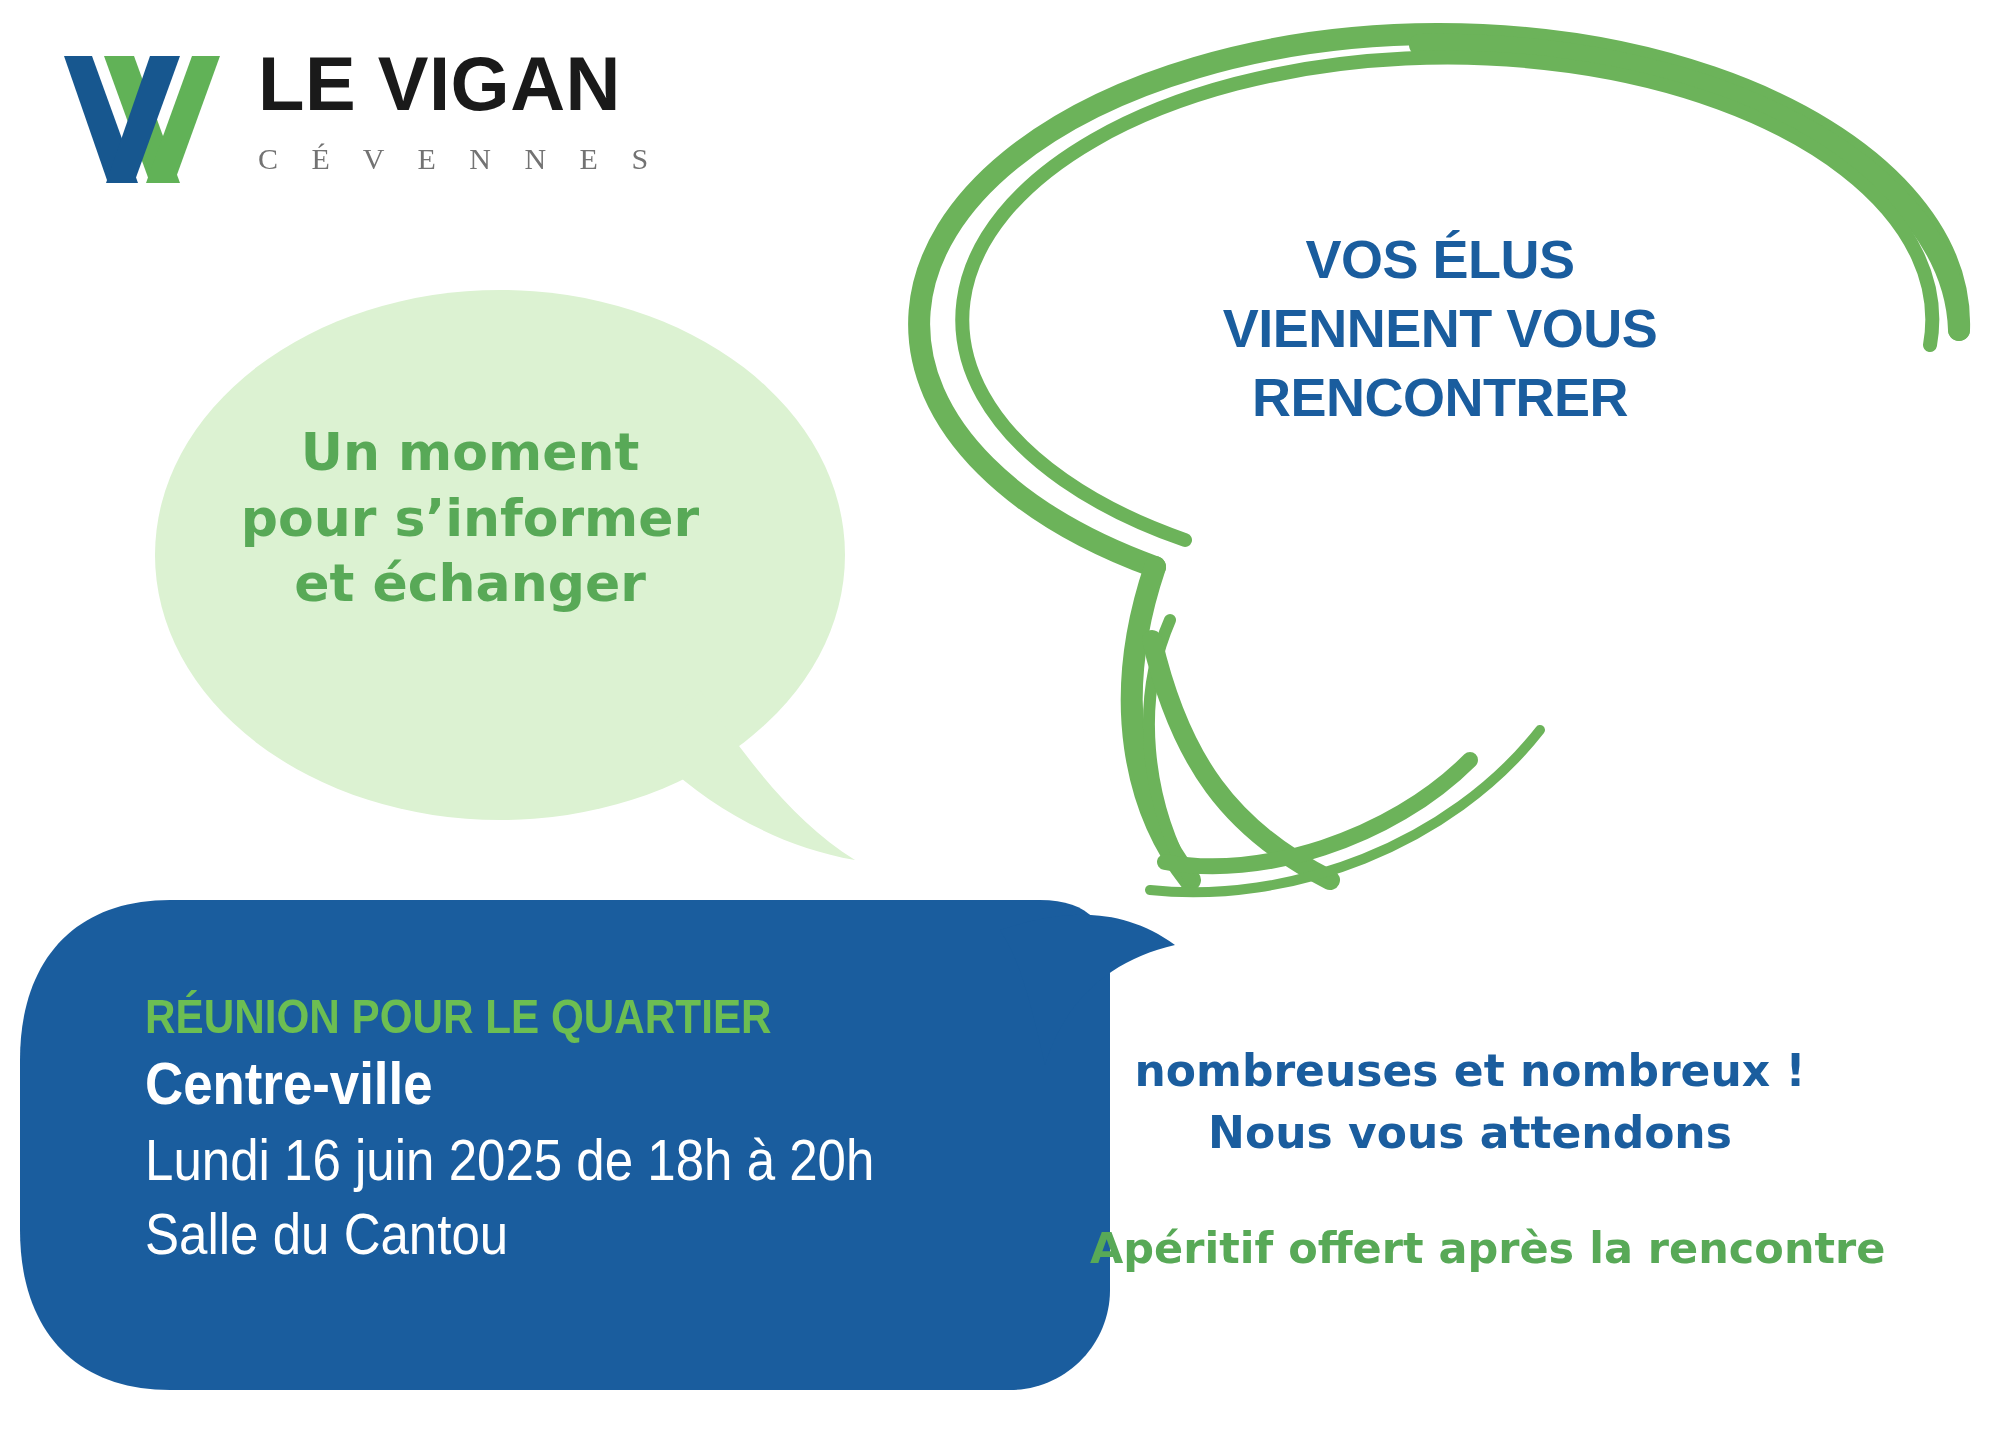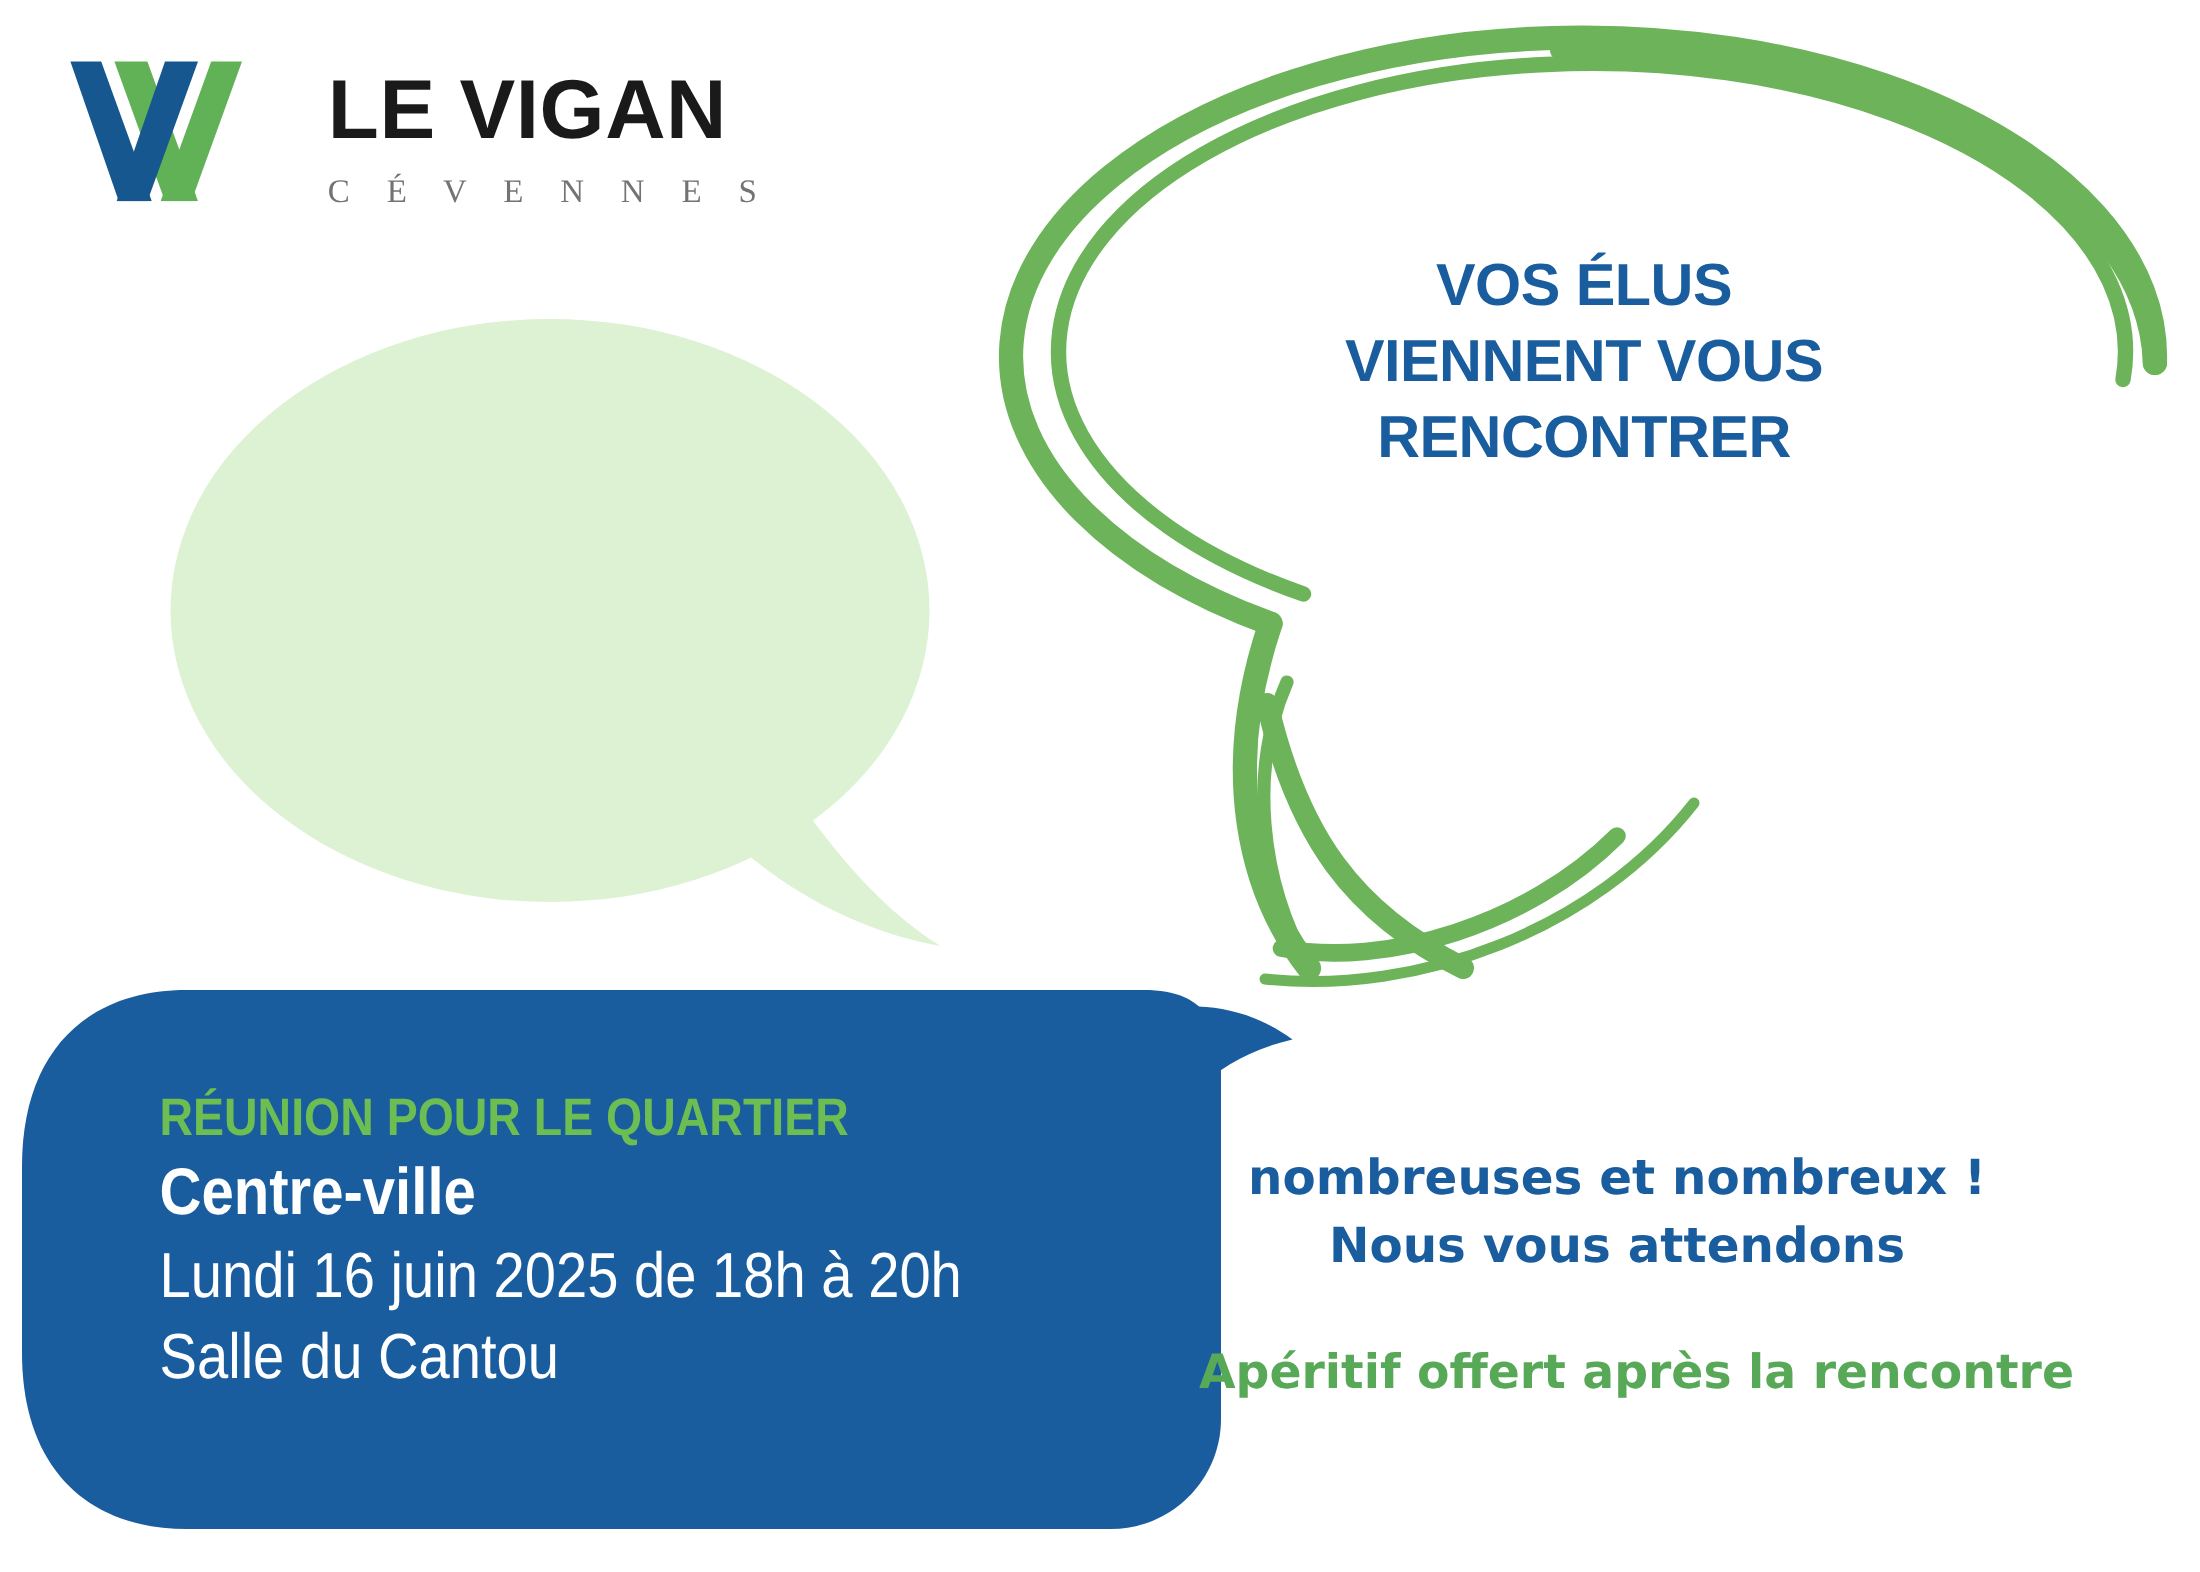--- a/index.html
+++ b/index.html
@@ -27,24 +27,23 @@
   #logo-mark {
     position: absolute;
     left: 0;
     top: 0;
     width: 160px;
     height: 145px;
   }
   #logo-wordmark {
     position: absolute;
     left: 196px;
-    top: 24px;
+    top: 8px;
     width: 480px;
     height: 150px;
-    margin-left: 40px;
   }
   .logo-title {
     font-size: 76px;
     font-weight: 700;
     letter-spacing: 0.5px;
     color: #1a1a1a;
     line-height: 1;
     white-space: nowrap;
     font-family: "Liberation Sans", sans-serif;
   }
@@ -213,20 +212,25 @@
 
       <path d="M 2 18 L 30 18 L 76 145 L 46 145 Z" fill="#17578f"></path>
       <path d="M 88 18 L 118 18 L 72 145 L 44 145 Z" fill="#17578f"></path>
     </svg>
     <div id="logo-wordmark">
       <div class="logo-title">LE VIGAN</div>
       <div class="logo-sub">C É V E N N E S</div>
     </div>
   </div>
 
+  <div id="green-bubble-text" class="txt">
+    <div>Un moment</div>
+    <div>pour s’informer</div>
+    <div>et échanger</div>
+  </div>
 
   <div id="headline" class="txt">
     <span class="hl-line">VOS ÉLUS</span>
     <span class="hl-line">VIENNENT VOUS</span>
     <span class="hl-line">RENCONTRER</span>
   </div>
 
   <div id="blue-bubble-text" class="txt">
     <span class="bb-quartier">RÉUNION POUR LE QUARTIER</span>
     <span class="bb-place">Centre-ville</span>

